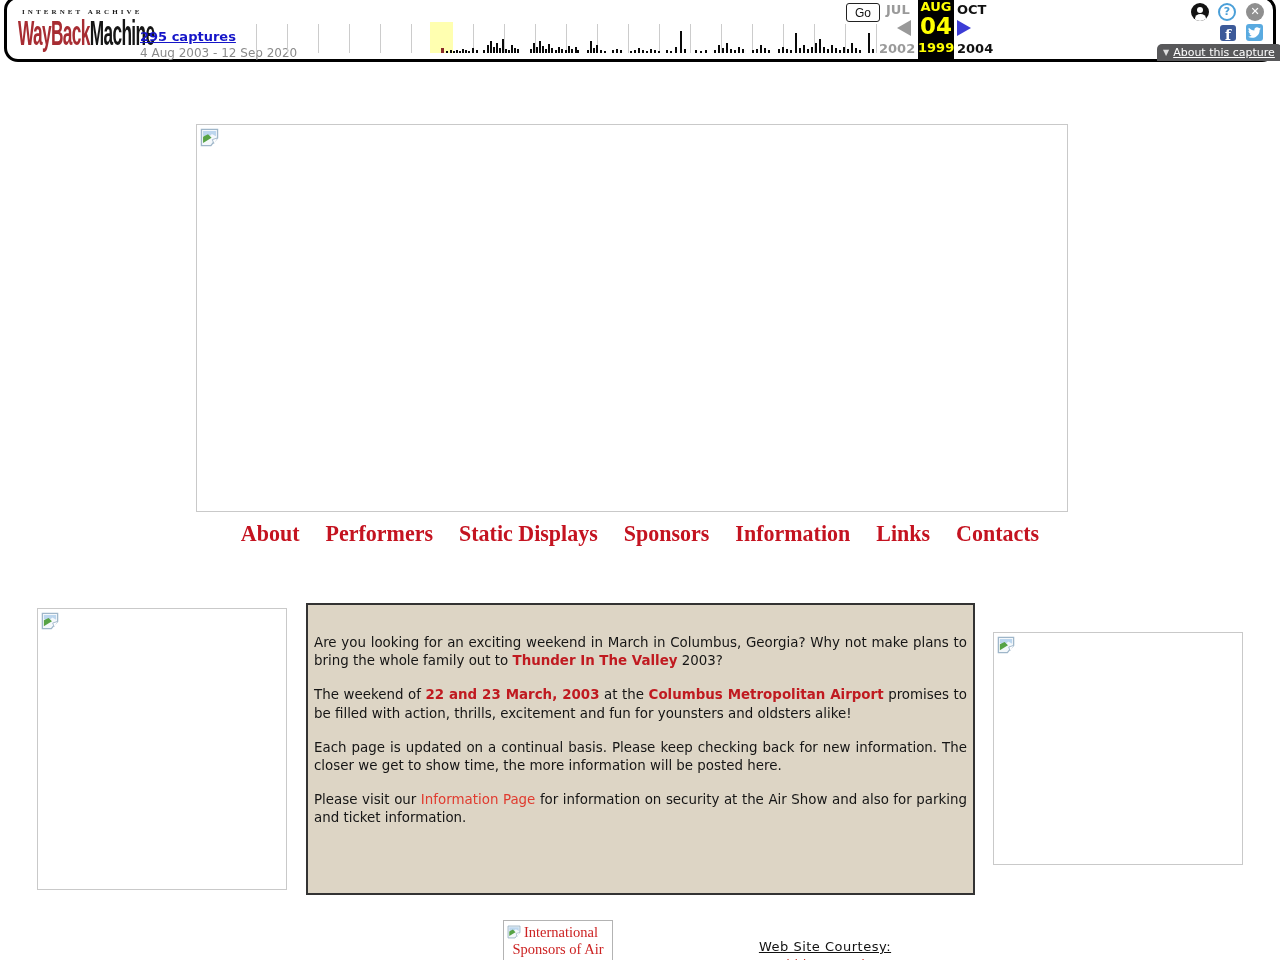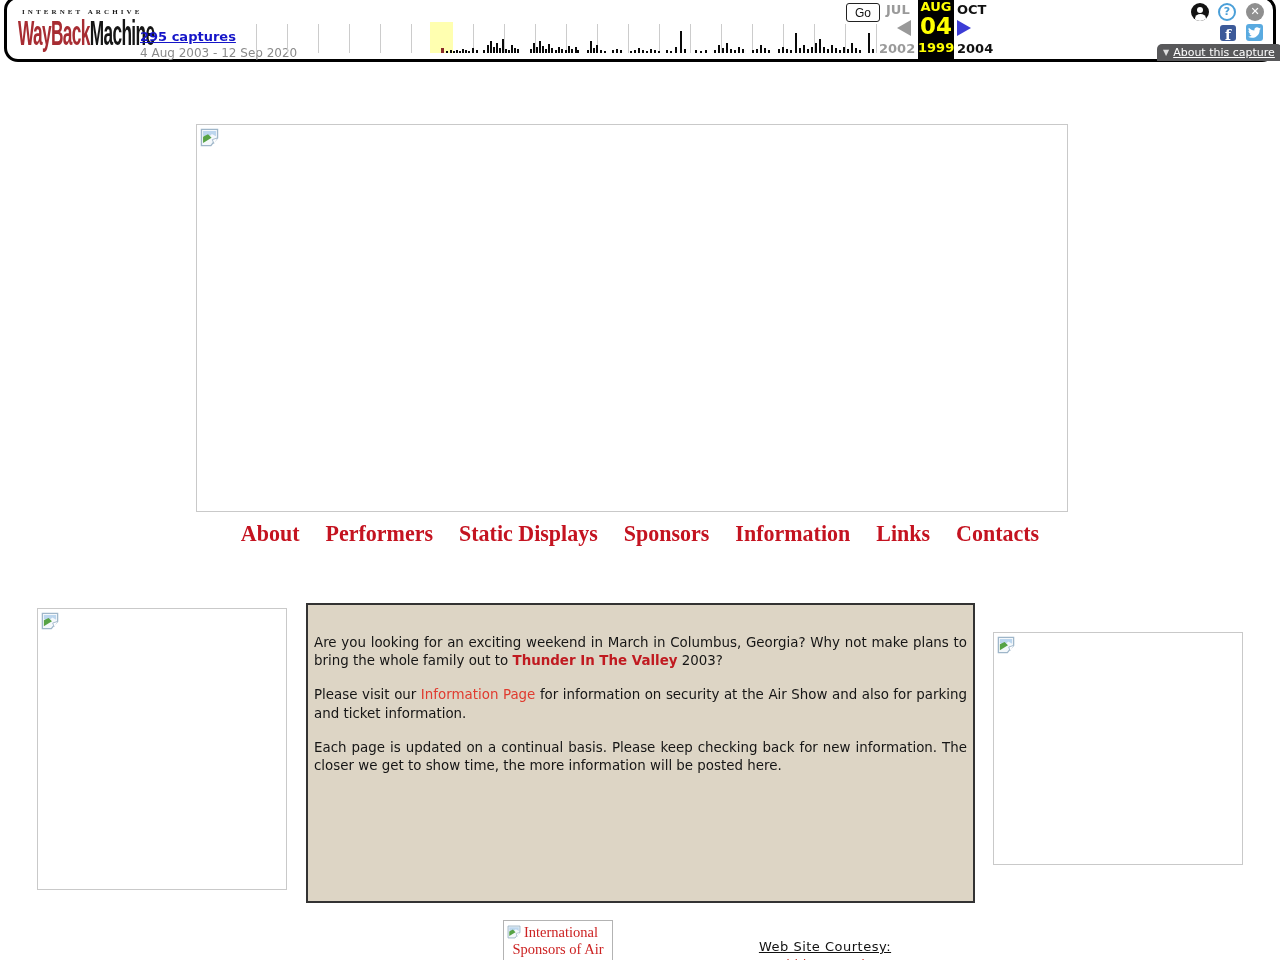--- a/index.html
+++ b/index.html
@@ -61,21 +61,21 @@
   .ph svg{margin:3px;}
   .main-img{left:196px;top:124px;width:870px;height:386px;}
   .left-img{left:37px;top:608px;width:248px;height:280px;}
   .right-img{left:993px;top:632px;width:248px;height:231px;}
 
   .site-nav{position:absolute;left:0;top:521px;width:1280px;text-align:center;white-space:nowrap;}
   .nav-item{display:inline-block;margin:0 13px;color:#c41320;font-family:"Liberation Serif",serif;
     font-weight:bold;font-size:22px;cursor:pointer;transform:scaleY(1.05);}
 
   .content-box{position:absolute;left:306px;top:603px;width:653px;height:259px;background:#ddd5c5;
-    border:2px solid #333;padding:29px 6px 8px 6px;}
+    border:2px solid #333;padding:29px 6px 0 6px;}
   .content-box p{margin:0 0 16px 0;font-size:13.4px;line-height:18.2px;color:#151515;text-align:justify;}
   .red-bold{color:#c01a20;font-weight:bold;}
   .red-link{color:#e03a2e;cursor:pointer;text-decoration:none;}
 
   .icas{position:absolute;left:503px;top:920px;width:102px;height:52px;border:1px solid #b3b3b3;
     padding:3px;font-family:"Liberation Serif",serif;font-size:14.5px;color:#cc2222;line-height:17px;}
   .icas svg{float:left;margin:1px 3px 0 0;}
   .icas .l2{display:block;clear:both;text-align:center;}
 
   .courtesy{position:absolute;left:660px;top:936px;width:330px;text-align:center;}
@@ -270,22 +270,23 @@
 <div class="site-nav"><span class="nav-item">About</span><span class="nav-item">Performers</span><span class="nav-item">Static Displays</span><span class="nav-item">Sponsors</span><span class="nav-item">Information</span><span class="nav-item">Links</span><span class="nav-item">Contacts</span></div>
 
 <div class="ph left-img">
   <svg width="18" height="18" viewBox="0 0 20 20">
       <use href="#bimg"></use>
     </svg>
 </div>
 
 <div class="content-box">
     <p><span>Are you looking for an exciting weekend in March in Columbus, Georgia?  Why not make plans to bring the whole family out to </span><b class="red-bold">Thunder In The Valley</b><span> 2003?</span></p>
+    <p><span>The weekend of </span><b class="red-bold">22 and 23 March, 2003</b><span> at the </span><b class="red-bold">Columbus Metropolitan Airport</b><span> promises to be filled with action, thrills, excitement and fun for younsters and oldsters alike!</span></p>
+    <p><span>Each page is updated on a continual basis. Please keep checking back for new information.  The closer we get to show time, the more information will be posted here.</span></p>
     <p><span>Please visit our </span><a class="red-link">Information Page</a><span> for information on security at the Air Show and also for parking and ticket information.</span></p>
-    <p><span>Each page is updated on a continual basis. Please keep checking back for new information.  The closer we get to show time, the more information will be posted here.</span></p>
   </div>
 
 <div class="ph right-img">
   <svg width="18" height="18" viewBox="0 0 20 20">
       <use href="#bimg"></use>
     </svg>
 </div>
 
 <div class="icas">
   <svg width="14" height="14" viewBox="0 0 20 20">

